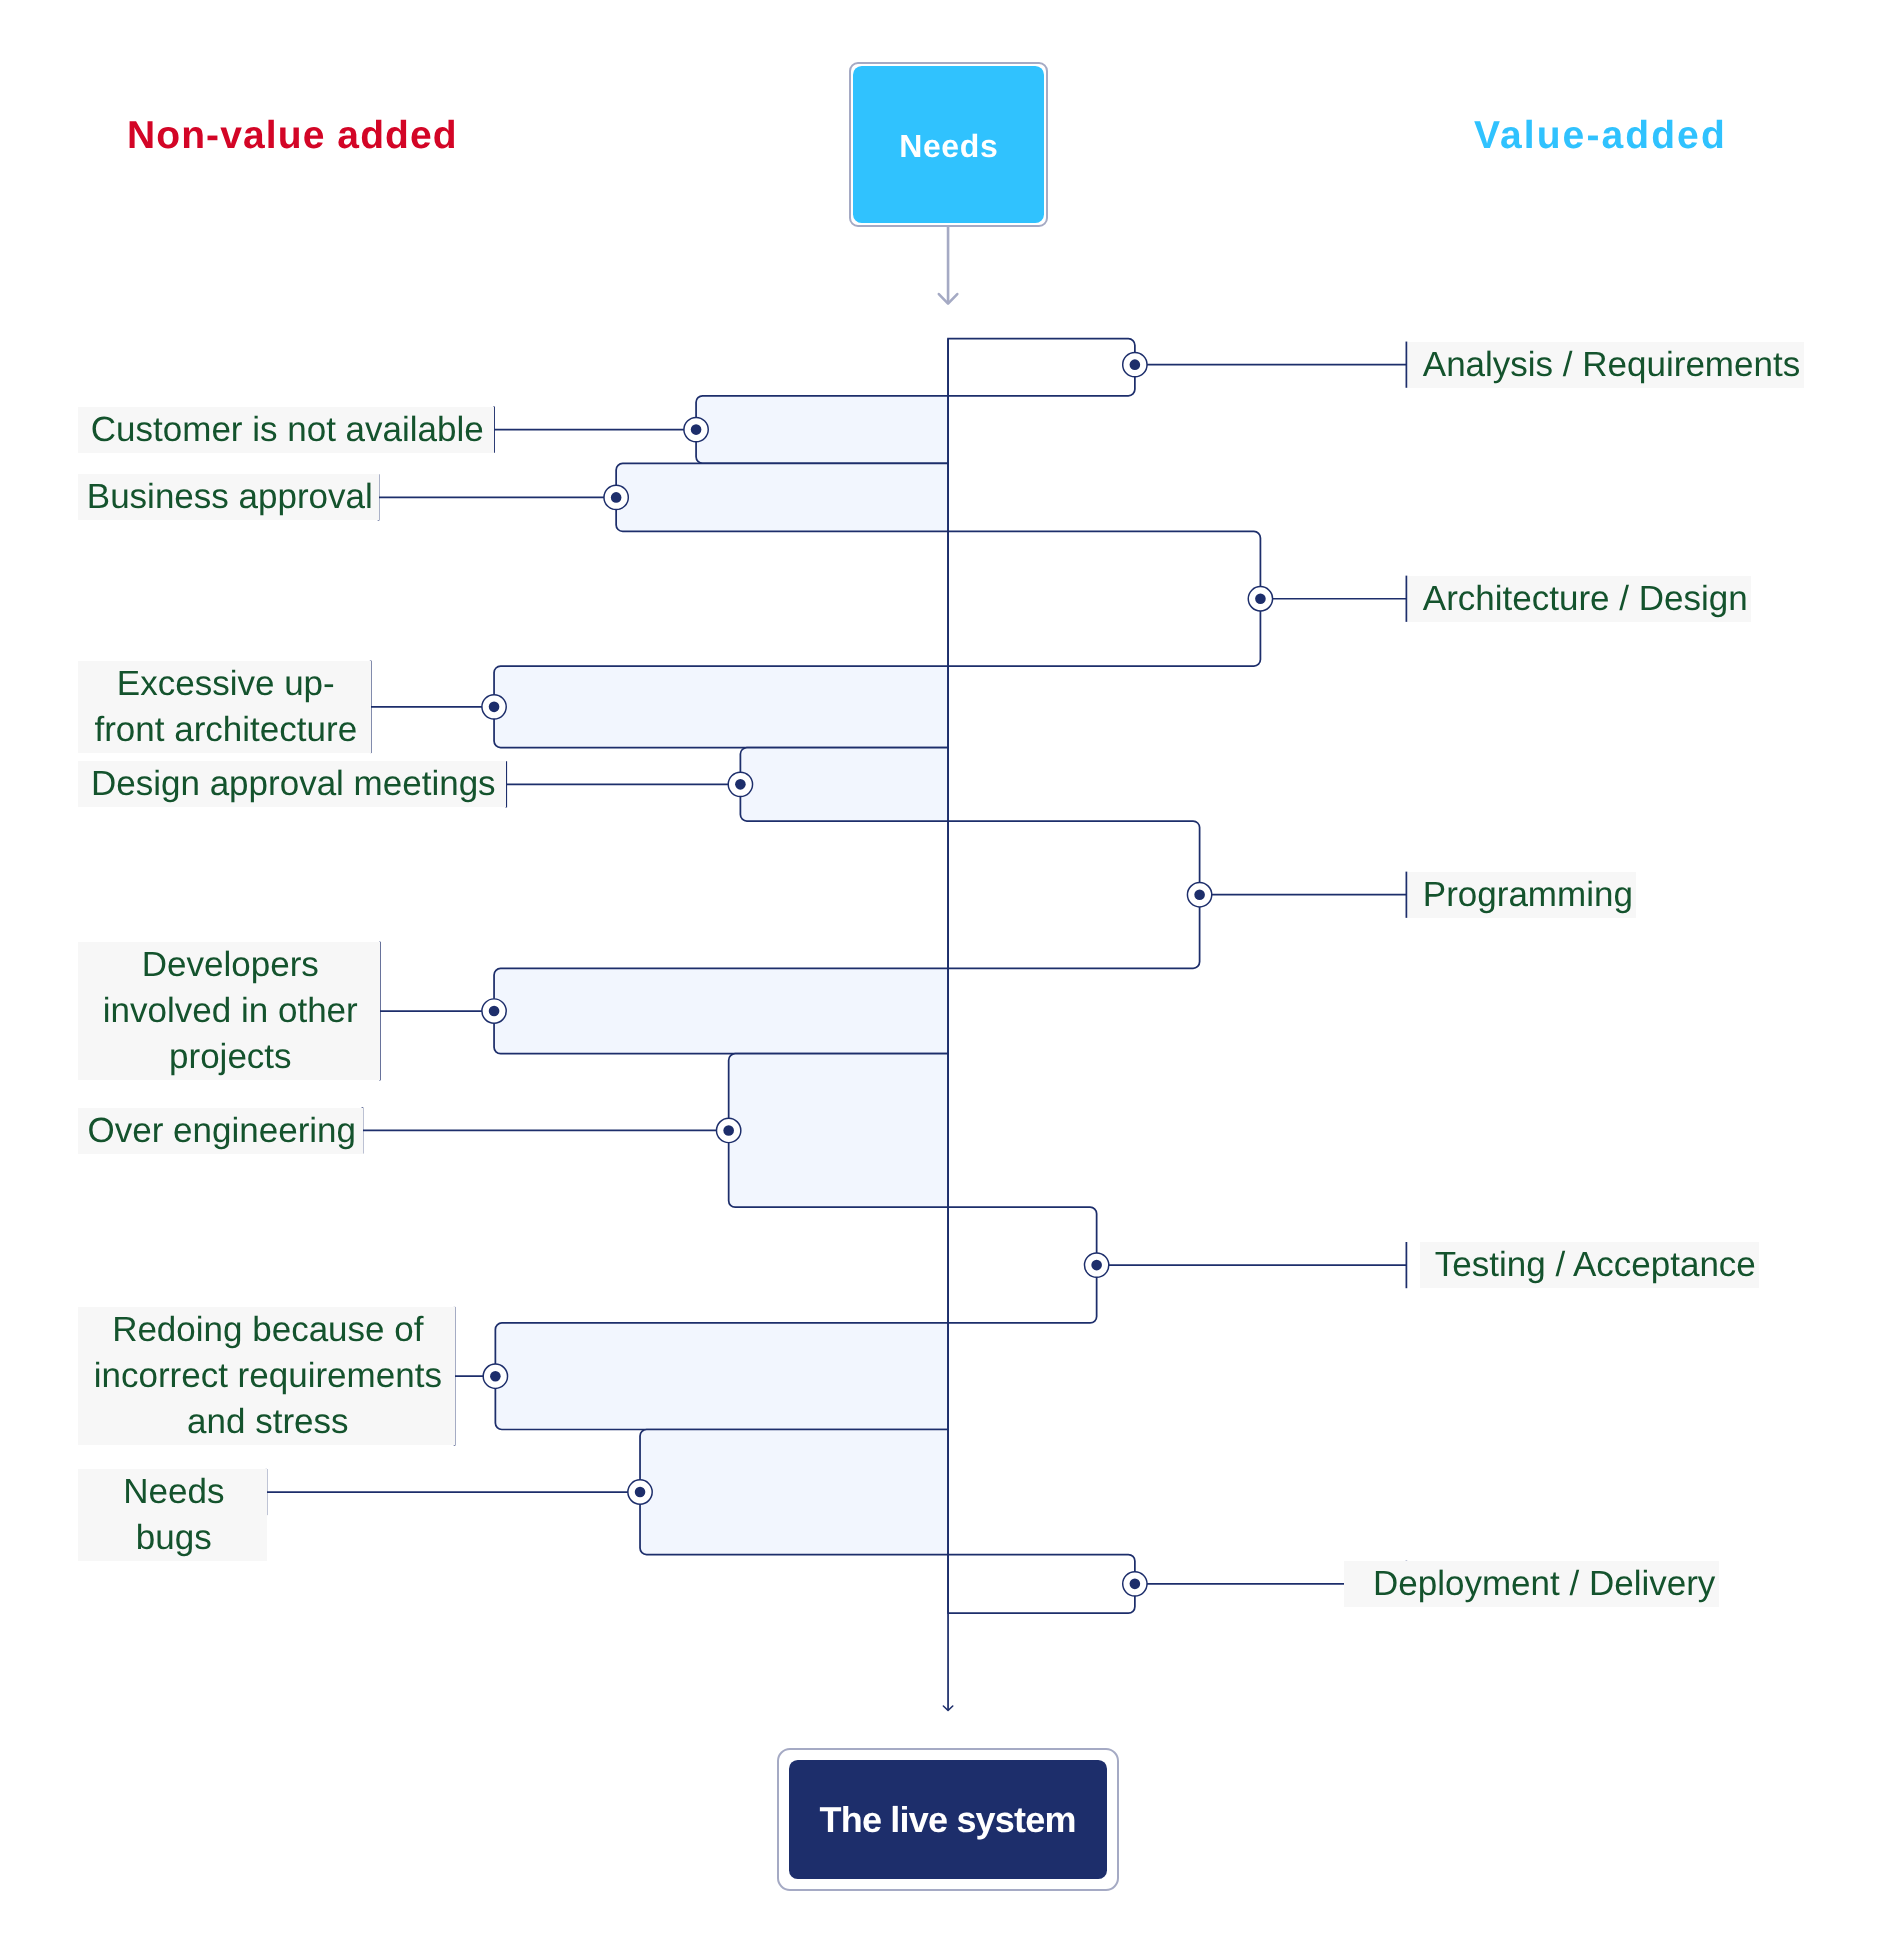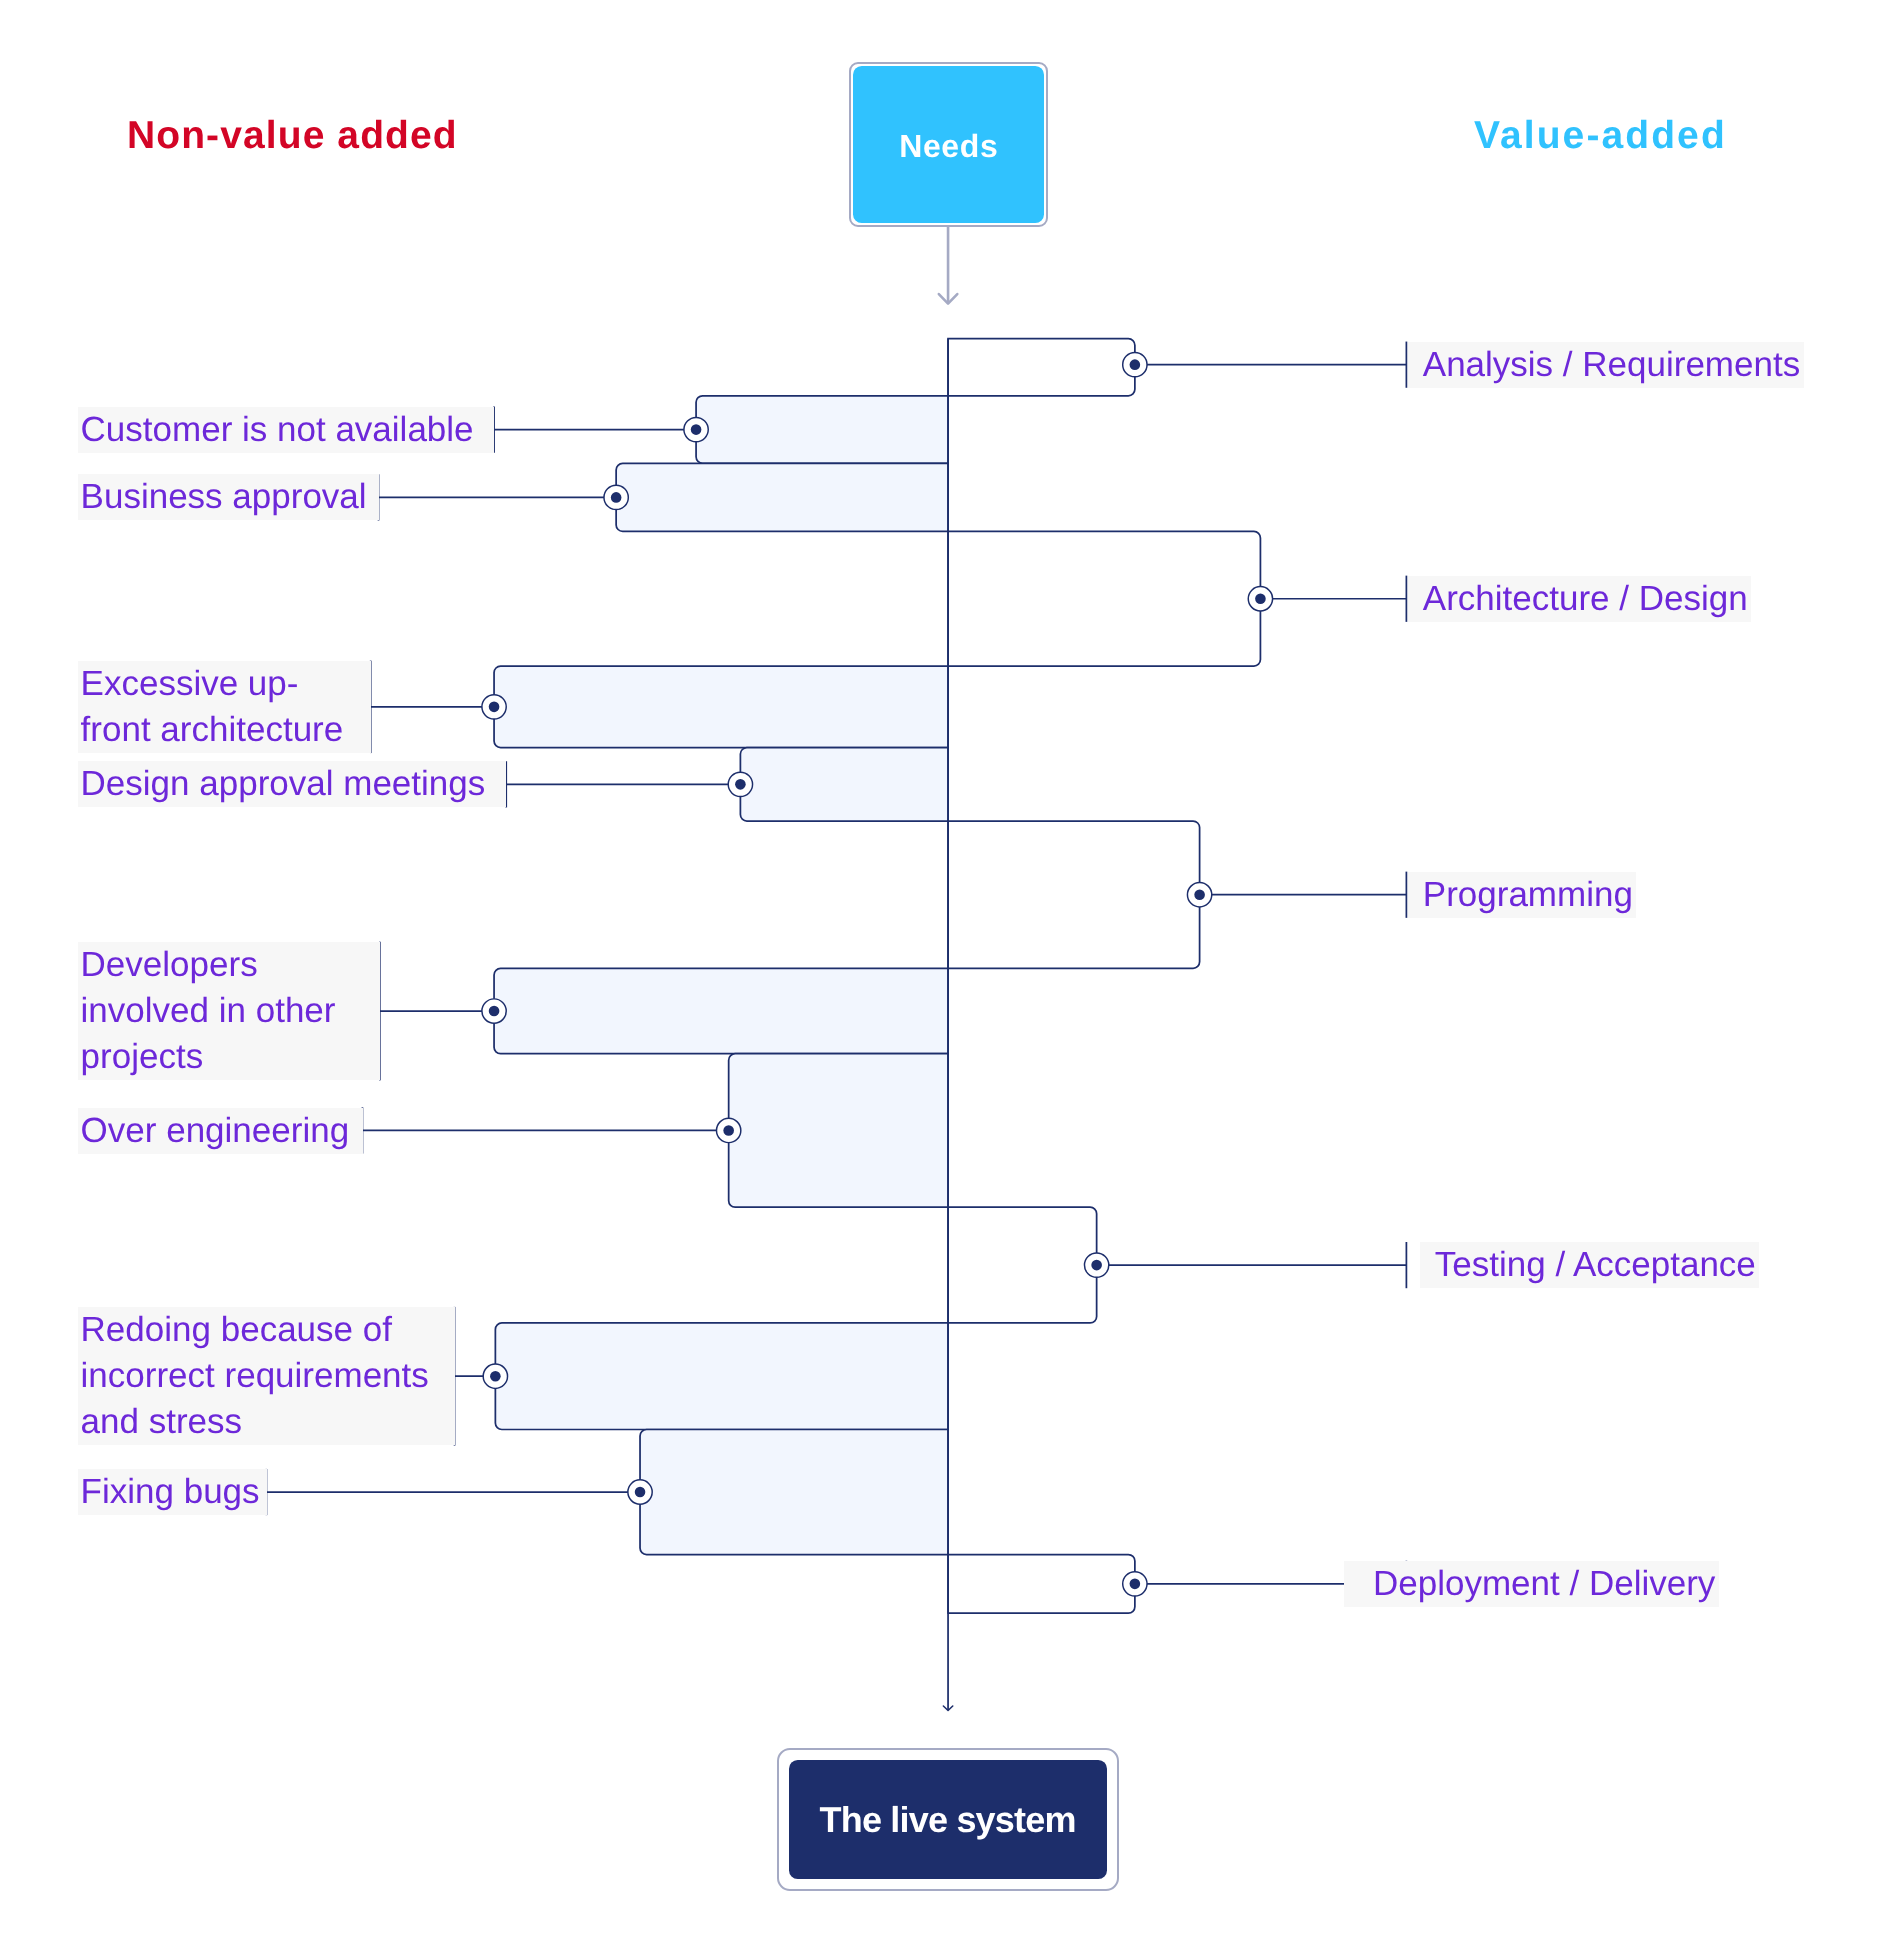--- a/index.html
+++ b/index.html
@@ -15,22 +15,22 @@
   .node{position:absolute;box-sizing:border-box;border:2.6px solid #A5AAC4;border-radius:13px;
         background:#fff;}
   .node-inner{box-sizing:border-box;border-radius:8.7px;width:100%;height:100%;
         display:flex;align-items:center;justify-content:center;
         font-weight:bold;color:#fff;letter-spacing:-0.3px;}
   #node-start{left:849px;top:62px;width:199px;height:165px;padding:2px;border-radius:9px;}
   #node-start .node-inner{background:#30C2FE;font-size:32px;letter-spacing:0.6px;text-indent:0.6px;padding-top:3.5px;}
   #node-end{left:777px;top:1748px;width:342px;height:143px;padding:9.6px;}
   #node-end .node-inner{background:#1D2E6B;font-size:36px;letter-spacing:-0.8px;text-indent:-0.8px;}
 
-  .lbl{position:absolute;box-sizing:border-box;background:#F7F7F7;color:#6d28d9;
-       font-size:35px;line-height:46px;padding:0 0 0 2.6px;}
+  .lbl{position:absolute;box-sizing:border-box;background:#F7F7F7;color:#14532d;
+       font-size:35px;line-height:46px;padding:0 0 0 2.6px;text-align:center;}
   .lbl.right{padding:0 3.5px 0 14.8px;white-space:pre;}
 </style>
 </head>
 <body>
 
 <div id="stage">
   <svg id="gfx" viewBox="0 0 2160 2250">
       <g>
         <path d="M 1091 389.8 H 1298.5 A 7.5 7.5 0 0 1 1306 397.3 V 448 A 7.5 7.5 0 0 1 1298.5 455.5 H 1091 Z" fill="#FFFFFF" stroke="#1D2E6B" stroke-width="2"></path>
         <line x1="1306" y1="419.7" x2="1618.5" y2="419.7" stroke="#1D2E6B" stroke-width="2"></line>
@@ -149,17 +149,17 @@
       <div class="lbl left" style="left: 78px; width: 428px; top: 761px;">Design approval meetings</div>
       <div class="lbl right" style="left: 1408px; top: 872px;">Programming</div>
       <div class="lbl left" style="white-space: pre; left: 78px; width: 302px; top: 942px;">Developers
 involved in other
 projects</div>
       <div class="lbl left" style="left: 78px; width: 285px; top: 1108px;">Over engineering</div>
       <div class="lbl right" style="left: 1420px; top: 1242px;">Testing / Acceptance</div>
       <div class="lbl left" style="white-space: pre; left: 78px; width: 377px; top: 1307px;">Redoing because of
 incorrect requirements
 and stress</div>
-      <div class="lbl left" style="left: 78px; width: 189px; top: 1469px;">Fixing bugs</div>
+      <div class="lbl left" style="left: 78px; width: 189px; top: 1469px;">Needs bugs</div>
       <div class="lbl right" style="left: 1344px; top: 1561px; padding-left: 29px;">Deployment / Delivery</div>
     </div>
 </div>
 
 
 </body></html>

